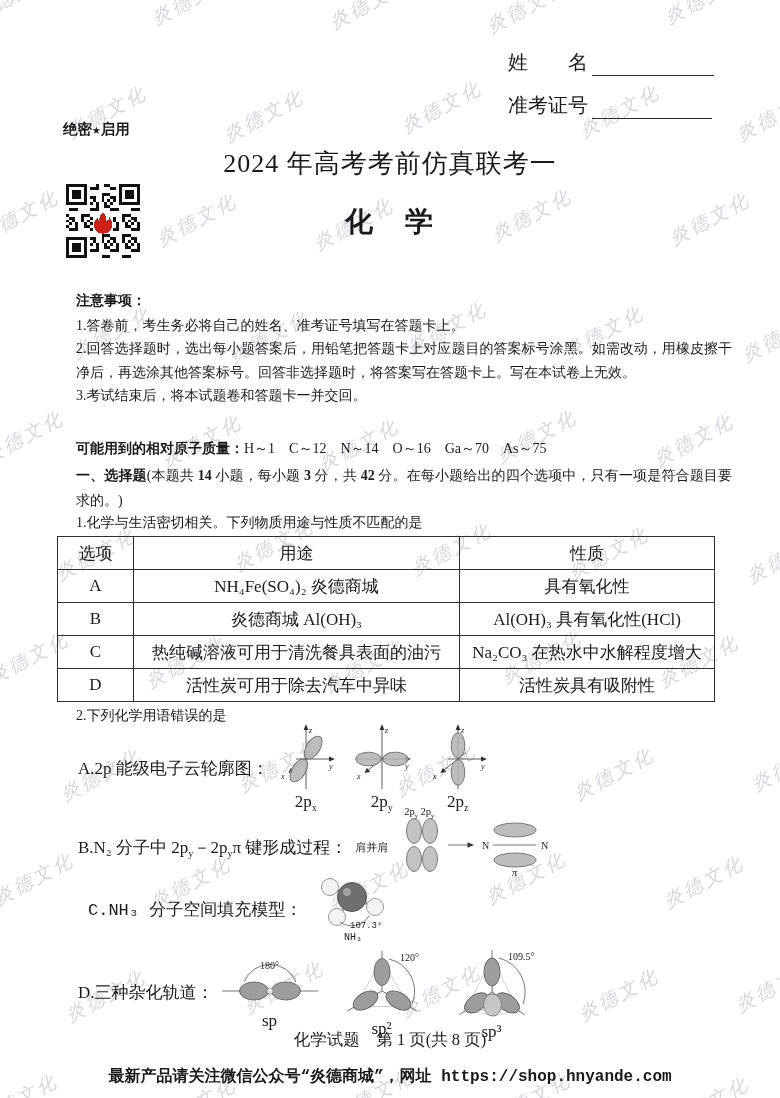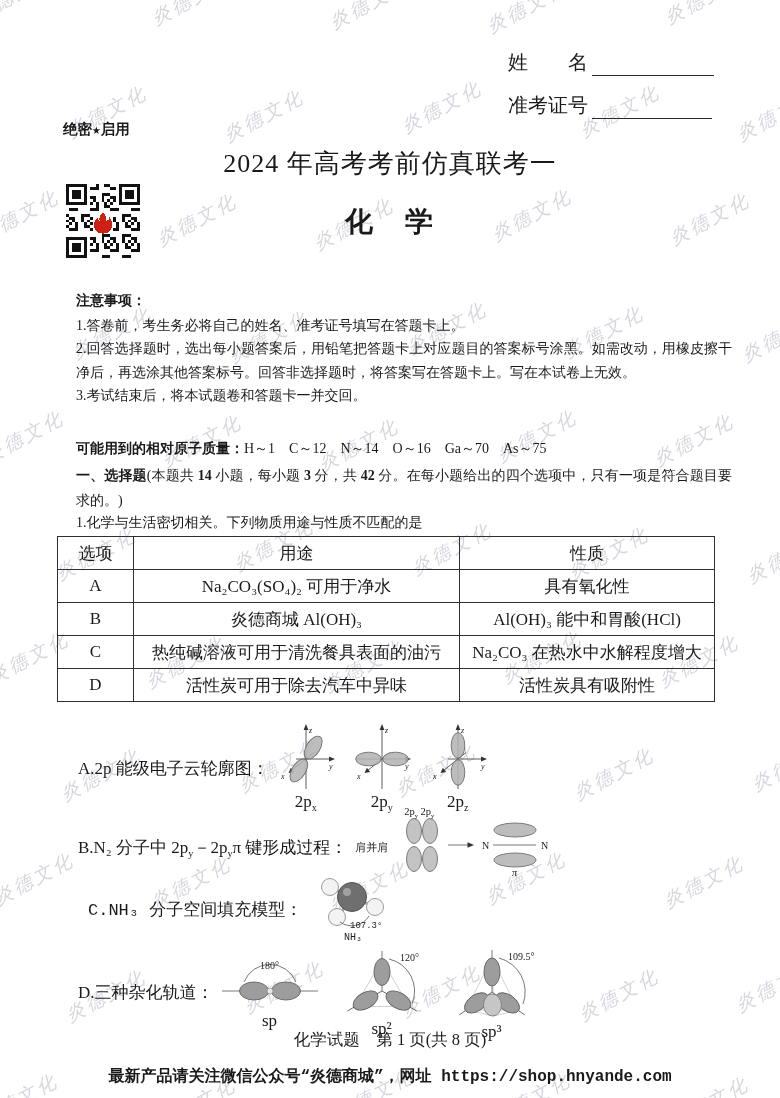--- a/index.html
+++ b/index.html
@@ -306,41 +306,42 @@
         <col style="width:255px;">
       </colgroup>
     <tbody>
         <tr>
       <td>选项</td>
       <td>用途</td>
       <td>性质</td>
     </tr>
     <tr>
       <td>A</td>
-      <td>Na₂CO₃(SO₄)₂ 可用于净水</td>
+      <td>NH₄Fe(SO₄)₂ 炎德商城</td>
       <td>具有氧化性</td>
     </tr>
     <tr>
       <td>B</td>
       <td>炎德商城 Al(OH)₃</td>
-      <td>Al(OH)₃ 能中和胃酸(HCl)</td>
+      <td>Al(OH)₃ 具有氧化性(HCl)</td>
     </tr>
     <tr>
       <td>C</td>
       <td>热纯碱溶液可用于清洗餐具表面的油污</td>
       <td>Na₂CO₃ 在热水中水解程度增大</td>
     </tr>
     <tr>
       <td>D</td>
       <td>活性炭可用于除去汽车中异味</td>
       <td>活性炭具有吸附性</td>
     </tr>
   </tbody>
     </table>
 
+  <div class="block q2stem">2.下列化学用语错误的是</div>
 
   <div class="opt" style="top:722px;padding-left:15px;">
     <span class="optlabel">A.2p 能级电子云轮廓图：</span>
     <div class="fig" style="margin-left:6px;">
       <svg width="62" height="74" viewBox="-31 -37 62 74">
         <line class="ax" x1="0" y1="30" x2="0" y2="-32"></line>
           <path class="axh" d="M0,-35 L-2.4,-29 L2.4,-29 Z"></path>
         <text class="axt" x="3" y="-26">z</text>
         <line class="ax" x1="-10" y1="0" x2="26" y2="0"></line>
           <path class="axh" d="M29,0 L23,-2.4 L23,2.4 Z"></path>

